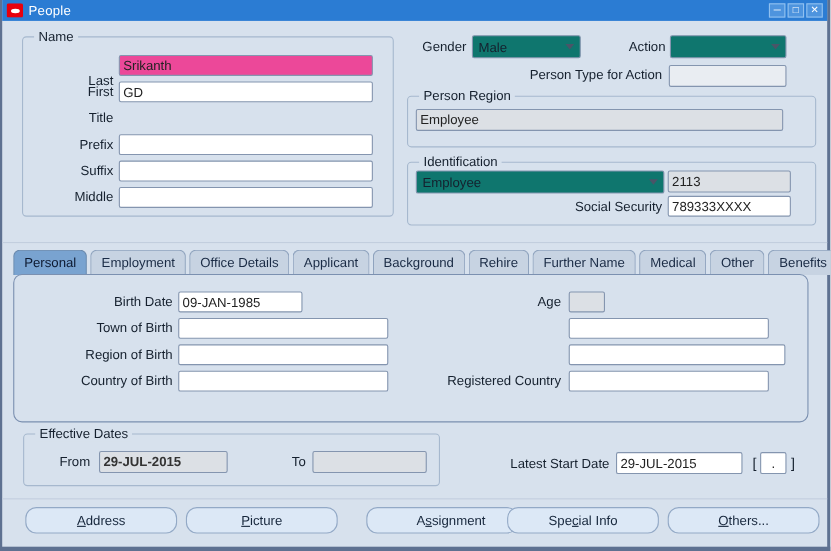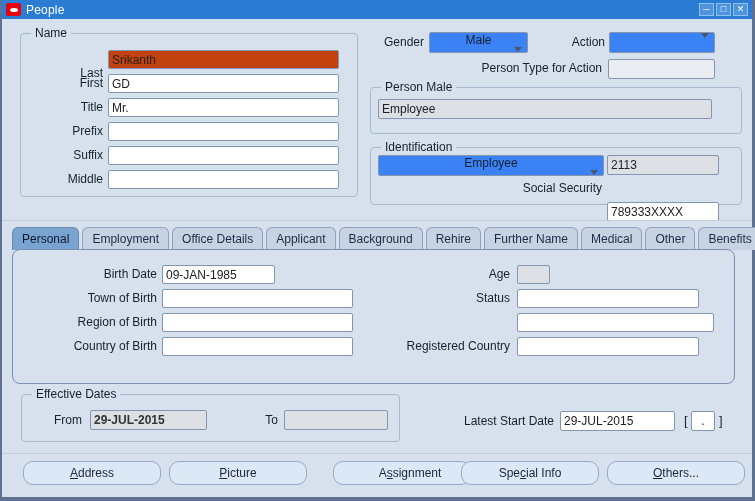--- a/index.html
+++ b/index.html
@@ -25,26 +25,26 @@
   .group { position:absolute; border:1px solid #A6B8CE; border-radius:4px; }
   .legend { position:absolute; top:-8px; left:10px; background:#D7E1ED; padding:0 4px; font-size:12px; }
 
   .lbl { position:absolute; height:19px; line-height:19px; text-align:right; white-space:nowrap; }
   .fld {
     position:absolute; height:19px; border:1px solid #8495AF; border-radius:2px;
     background:#ffffff; font-family:inherit; font-size:12px; color:#222; padding:0 3px; outline:none;
   }
   .fld.grey { background:#DCE0E5; }
   .fld.lightgrey { background:#E9EDF2; }
-  .fld.yellow { background:#c2410c; }
+  .fld.yellow { background:#ec4899; }
   .fld.bold { font-weight:bold; color:#333; }
 
   .combo {
     position:absolute; height:21px; border:1px solid #8495AF; border-radius:2px;
-    background:#3b82f6; display:flex; align-items:center; padding:0 5px; cursor:default;flex-direction:column;
+    background:#0f766e; display:flex; align-items:center; padding:0 5px; cursor:default;
   }
   .combo .arrow { margin-left:auto; width:0; height:0;
     border-left:4px solid transparent; border-right:4px solid transparent; border-top:5px solid #4A5568; }
 
   .tabstrip { position:absolute; left:10px; top:227px; height:23px; display:flex; gap:3px; }
   .tab {
     background:#C7D3E2; border:1px solid #8FA3BE; border-bottom:none;
     border-radius:6px 6px 0 0; padding:0 9px; display:flex; align-items:center;
     font-size:12px; color:#1A2B45; cursor:default; white-space:nowrap;
   }
@@ -81,21 +81,20 @@
   </div>
 
   <div class="group" style="left:18px; top:33px; width:338px; height:164px;">
     <span class="legend">Name</span>
   </div>
   <span class="lbl" style="left:21px; top:64px; width:80px;">Last</span>
   <input class="fld yellow" style="left: 106px; top: 50px; width: 231px;" value="Srikanth">
   <span class="lbl" style="left:21px; top:74px; width:80px;">First</span>
   <input class="fld" style="left: 106px; top: 74px; width: 231px;" value="GD">
   <span class="lbl" style="left:21px; top:98px; width:80px;">Title</span>
-  <input class="fld" style="left: 106px; top: 98px; width: 231px;" value="Mr.">
   <span class="lbl" style="left:21px; top:122px; width:80px;">Prefix</span>
   <input class="fld" style="left: 106px; top: 122px; width: 231px;" value="">
   <span class="lbl" style="left:21px; top:146px; width:80px;">Suffix</span>
   <input class="fld" style="left: 106px; top: 146px; width: 231px;" value="">
   <span class="lbl" style="left:21px; top:170px; width:80px;">Middle</span>
   <input class="fld" style="left: 106px; top: 170px; width: 231px;" value="">
 
   <span class="lbl" style="left:344px; top:33px; width:78px;">Gender</span>
   <div class="combo" style="left:427px; top:32px; width:99px;">
     <span>Male</span>
@@ -103,34 +102,34 @@
   </div>
   <span class="lbl" style="left:520px; top:33px; width:83px;">Action</span>
   <div class="combo" style="left:607px; top:32px; width:106px;">
     <span></span>
     <span class="arrow"></span>
   </div>
   <span class="lbl" style="left:440px; top:59px; width:160px;">Person Type for Action</span>
   <input class="fld lightgrey" style="left: 606px; top: 59px; width: 107px; height: 20px;" value="">
 
   <div class="group" style="left:368px; top:87px; width:372px; height:47px;">
-    <span class="legend">Person Male</span>
+    <span class="legend">Person Region</span>
   </div>
   <input class="fld grey" style="left: 376px; top: 99px; width: 334px; height: 20px;" value="Employee">
 
   <div class="group" style="left:368px; top:147px; width:372px; height:58px;">
     <span class="legend">Identification</span>
   </div>
   <div class="combo" style="left:376px; top:155px; width:226px;">
     <span>Employee</span>
     <span class="arrow"></span>
   </div>
   <input class="fld grey" style="left: 605px; top: 155px; width: 112px; height: 20px;" value="2113">
   <span class="lbl" style="left:460px; top:179px; width:140px;">Social Security</span>
-  <input class="fld" style="left: 605px; top: 178px; width: 112px; margin-top: 24px;" value="789333XXXX">
+  <input class="fld" style="left: 605px; top: 178px; width: 112px;" value="789333XXXX">
 
   <div class="sep" style="top:220px;"></div>
 
   <div class="tabstrip">
     <div class="tab active">Personal</div>
     <div class="tab">Employment</div>
     <div class="tab">Office Details</div>
     <div class="tab">Applicant</div>
     <div class="tab">Background</div>
     <div class="tab">Rehire</div>
@@ -141,21 +140,20 @@
   </div>
   <div class="tabframe"></div>
 
   <span class="lbl" style="left:55px; top:265px; width:100px;">Birth Date</span>
   <input class="fld" style="left: 160px; top: 265px; width: 113px;" value="09-JAN-1985">
   <span class="lbl" style="left:410px; top:265px; width:98px;">Age</span>
   <input class="fld grey" style="left: 515px; top: 265px; width: 30px; padding-left: 28px;" value="30">
 
   <span class="lbl" style="left:55px; top:289px; width:100px;">Town of Birth</span>
   <input class="fld" style="left: 160px; top: 289px; width: 191px;" value="">
-  <span class="lbl" style="left:410px; top:289px; width:98px;">Status</span>
   <input class="fld" style="left: 515px; top: 289px; width: 182px;" value="">
 
   <span class="lbl" style="left:45px; top:313px; width:110px;">Region of Birth</span>
   <input class="fld" style="left: 160px; top: 313px; width: 191px;" value="">
   <input class="fld" style="left: 515px; top: 313px; width: 197px;" value="">
 
   <span class="lbl" style="left:45px; top:337px; width:110px;">Country of Birth</span>
   <input class="fld" style="left: 160px; top: 337px; width: 191px;" value="">
   <span class="lbl" style="left:340px; top:337px; width:168px;">Registered Country</span>
   <input class="fld" style="left: 515px; top: 337px; width: 182px;" value="">

